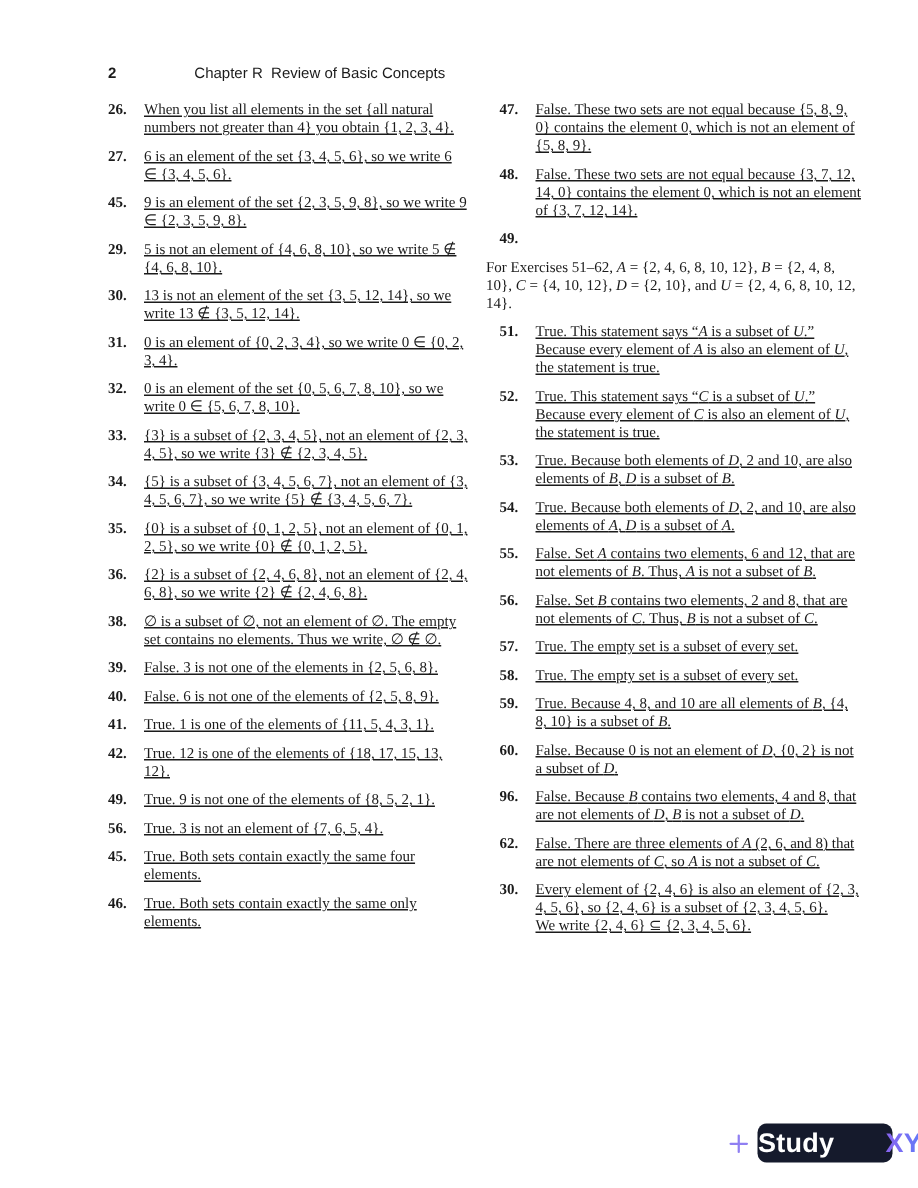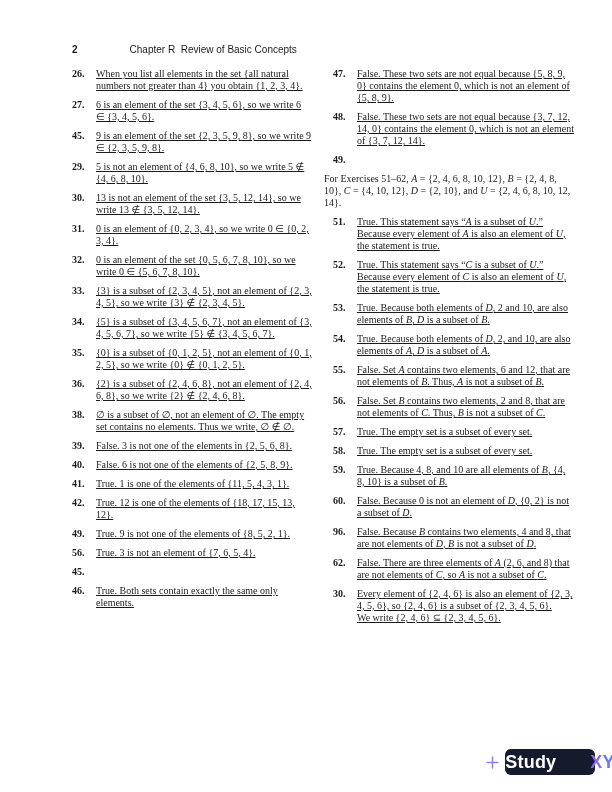--- a/index.html
+++ b/index.html
@@ -128,20 +128,21 @@
           <div class="item">
             <span class="num">49.</span>
             <span class="body">True. 9 is not one of the elements of {8, 5, 2, 1}.</span>
           </div>
           <div class="item">
             <span class="num">56.</span>
             <span class="body">True. 3 is not an element of {7, 6, 5, 4}.</span>
           </div>
           <div class="item">
             <span class="num">45.</span>
+            <span class="body">True. Both sets contain exactly the same four elements.</span>
           </div>
           <div class="item">
             <span class="num">46.</span>
             <span class="body">True. Both sets contain exactly the same only elements.</span>
           </div>
         </div>
     </div>
     <div class="col col-right">
       <div>
           <div class="item">

